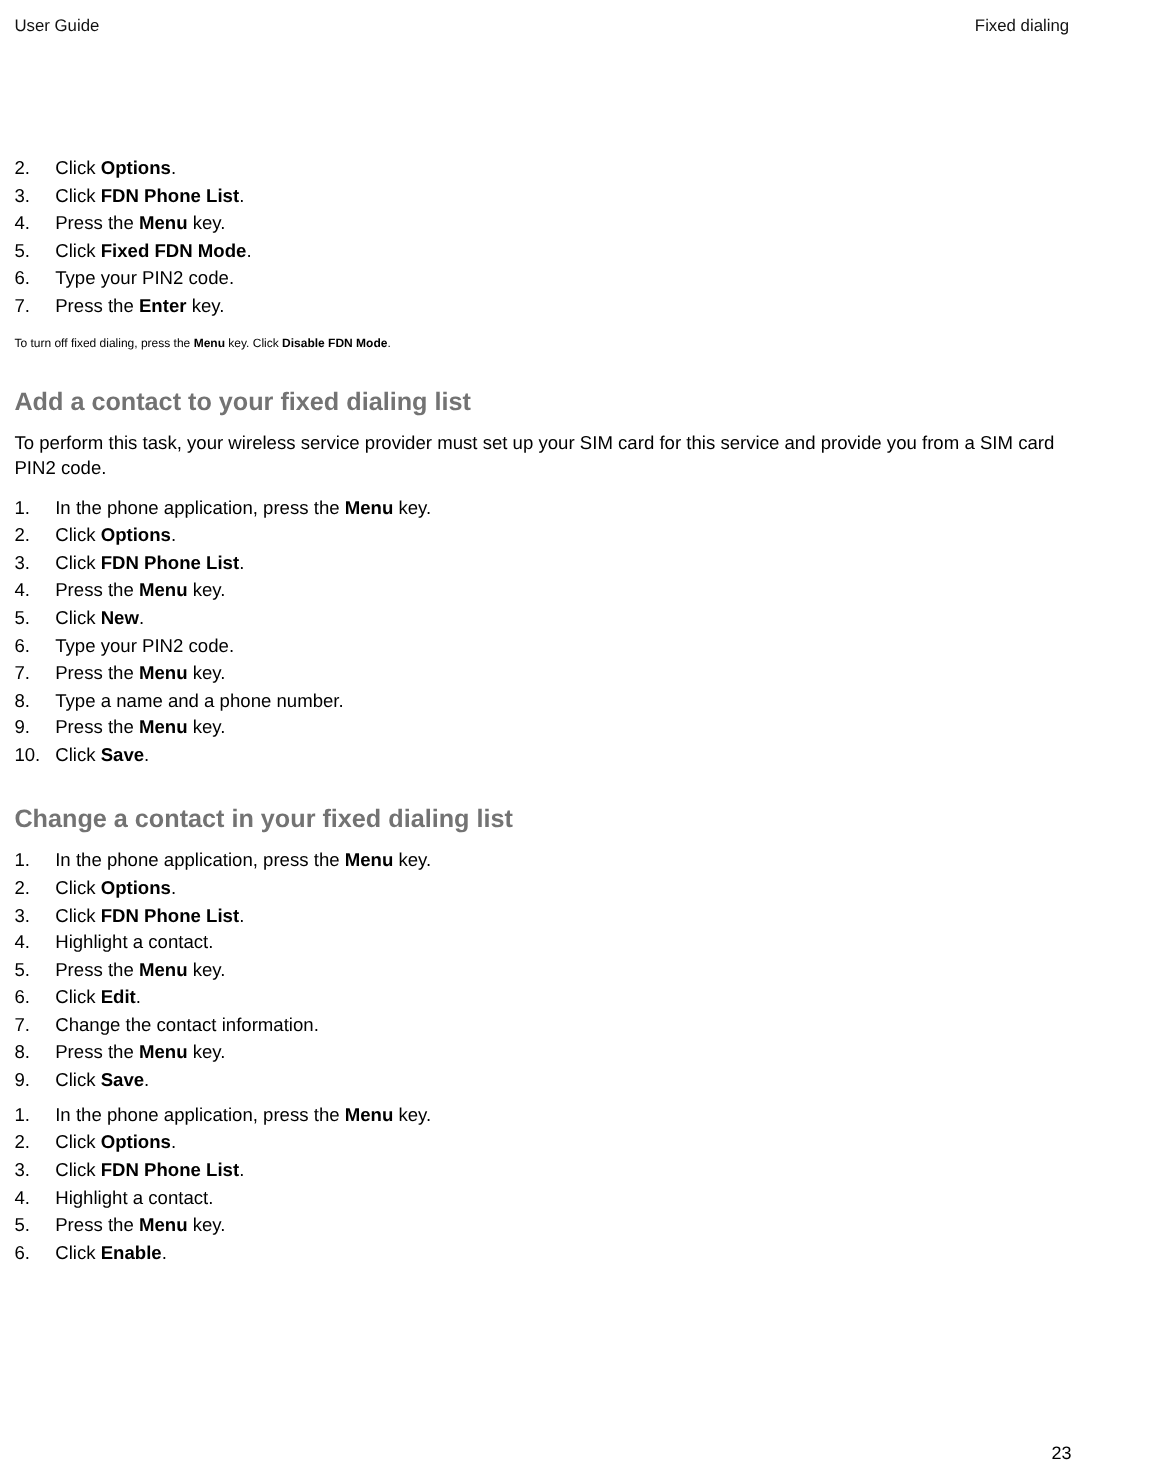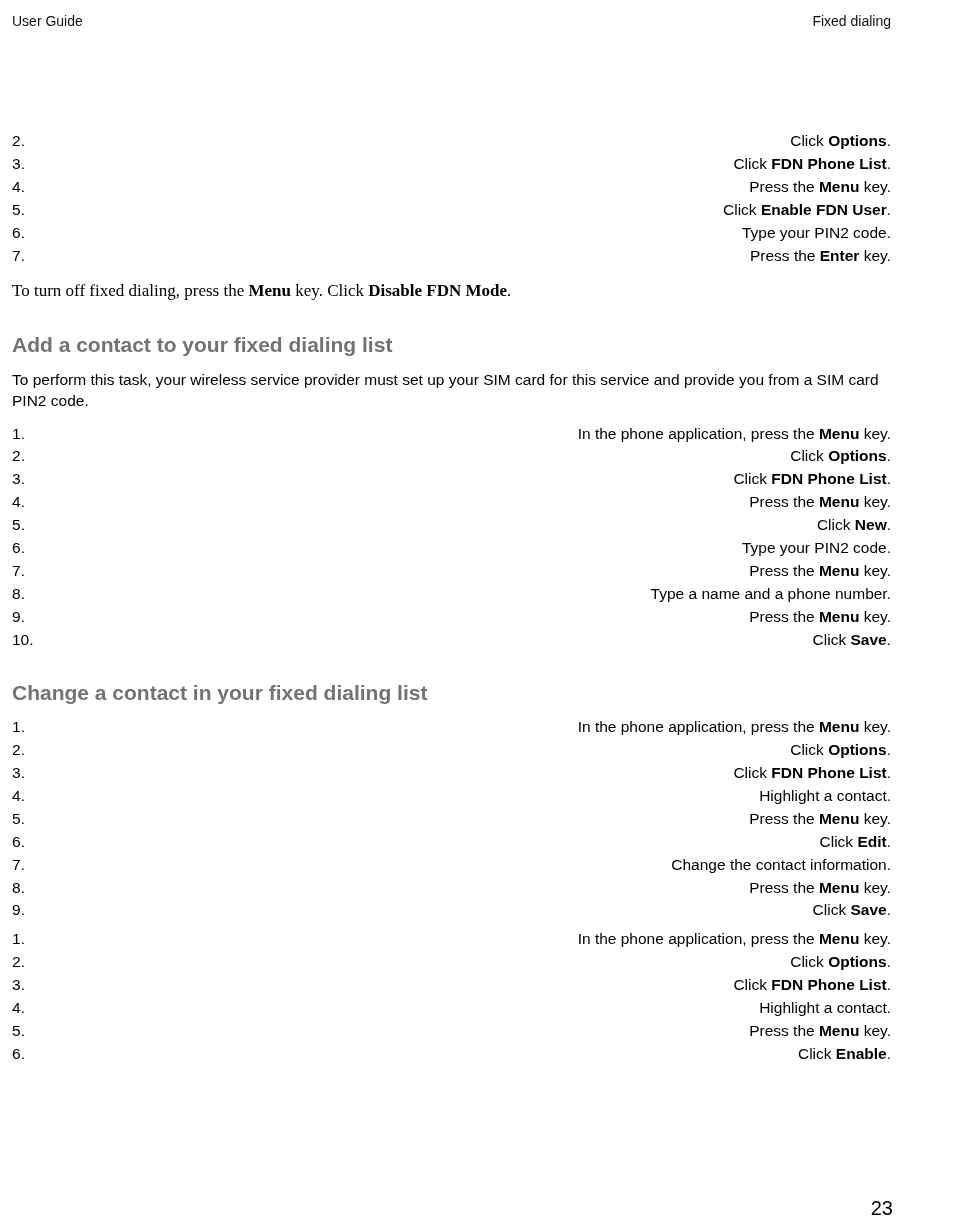--- a/index.html
+++ b/index.html
@@ -33,30 +33,28 @@
     font-size: 21px;
     font-weight: 700;
     color: #737373;
     margin: 28px 0 10px 0;
   }
   .intro {
     font-size: 15.5px;
     margin: 0 0 12px 0;
   }
   .para {
-    font-size: 17px;
+    font-size: 10px;
     margin: 14px 0 8px 0;
-    font-family: Liberation Serif, serif;
   }
   ol.steps {
     list-style: none;
     counter-reset: step;
     margin: 0 0 8px 0;
     padding: 0;
-    text-align: right;
   }
   ol.steps > li {
     counter-increment: step;
     position: relative;
     padding-left: 34px;
     font-size: 15.5px;
     margin: 2px 0;
   }
   ol.steps > li::before {
     content: counter(step) ".";
@@ -65,40 +63,40 @@
     top: 0;
     width: 30px;
     text-align: left;
   }
   ol.steps.start2 { counter-reset: step 1; }
   b { font-weight: 700; }
   .pagenum {
     position: absolute;
     right: 10px;
     bottom: 6px;
-    font-size: 20px;
+    font-size: 15px;
   }
 </style>
 </head>
 <body>
 
 <div class="page">
 
   <div class="header">
     <span>User Guide</span>
     <span>Fixed dialing</span>
   </div>
 
   <div class="content">
 
     <ol class="steps start2">
         <li><span>Click </span><b>Options</b><span>.</span></li>
         <li><span>Click </span><b>FDN Phone List</b><span>.</span></li>
         <li><span>Press the </span><b>Menu</b><span> key.</span></li>
-        <li><span>Click </span><b>Enable FDN User</b><span>.</span></li>
+        <li><span>Click </span><b>Fixed FDN Mode</b><span>.</span></li>
         <li><span>Type your PIN2 code.</span></li>
         <li><span>Press the </span><b>Enter</b><span> key.</span></li>
       </ol>
 
     <p class="para">
       <span>To turn off fixed dialing, press the </span><b>Menu</b><span> key. Click </span><b>Disable FDN Mode</b><span>.</span>
     </p>
 
     <div class="h2">Add a contact to your fixed dialing list</div>
     <p class="intro">To perform this task, your wireless service provider must set up your SIM card for this service and provide you from a SIM card PIN2 code.</p>

